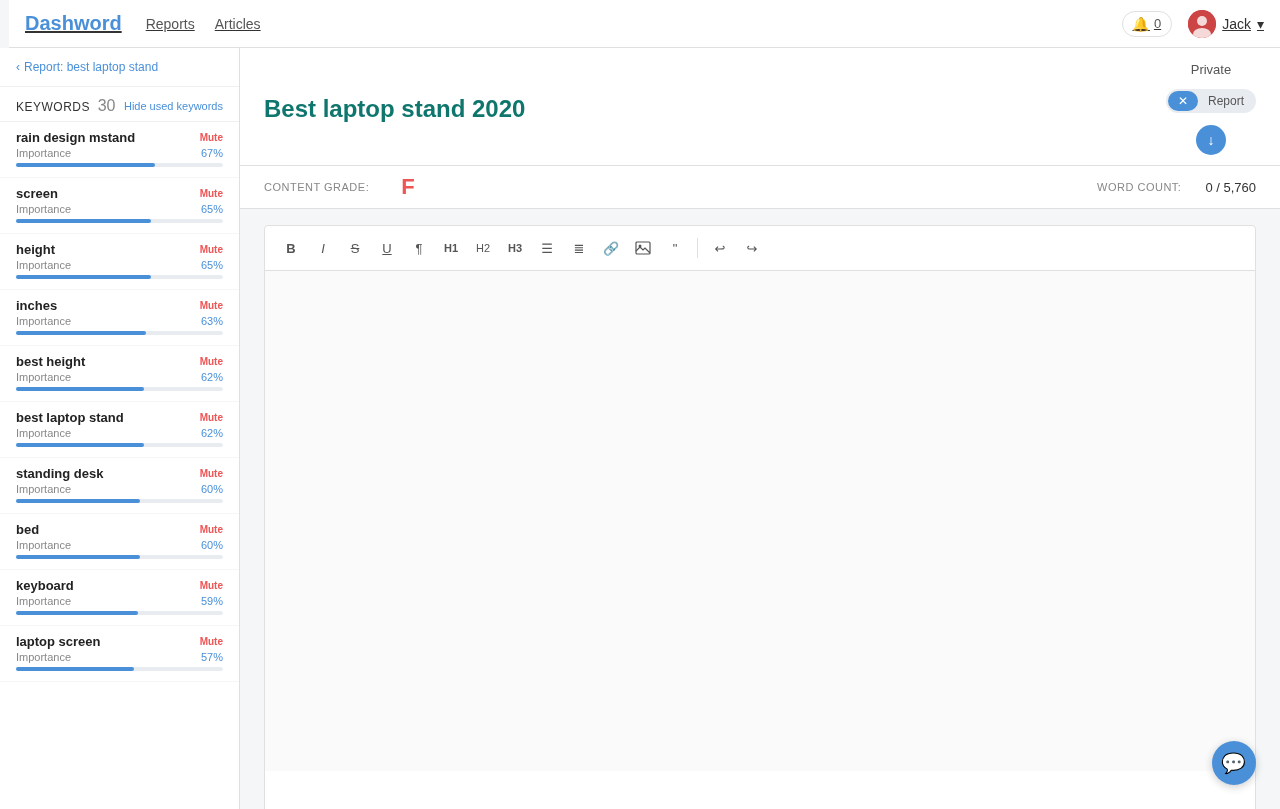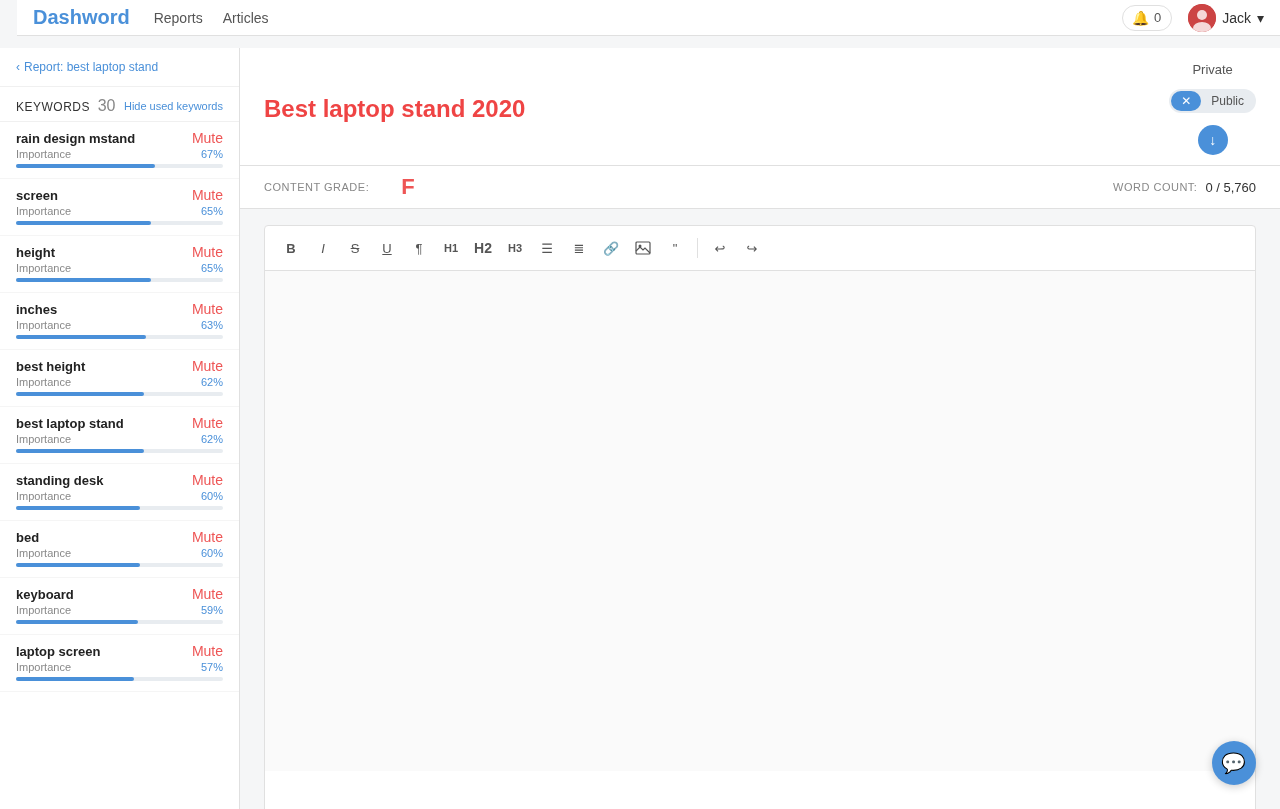--- a/index.html
+++ b/index.html
@@ -1,22 +1,22 @@
 <!DOCTYPE html>
 <html><head>
   <meta charset="utf-8">
   <style>
     * { box-sizing: border-box; margin: 0; padding: 0; }
     body { font-family: -apple-system, BlinkMacSystemFont, 'Segoe UI', sans-serif; background: #f5f6f7; color: #333; font-size: 13px; }
 
     
     .topnav {
-      display: flex; align-items: center; height: 36px;
+      display: flex; align-items: center; height: 48px;
       background: #fff; border-bottom: 1px solid #e0e0e0;
-      padding: 0 16px; position: fixed; top: 0; left: 17px; right: 0; z-index: 100;
+      padding: 0 16px; position: fixed; top: 0; left: 9px; right: 0; z-index: 100; text-decoration: underline;
     }
     .topnav-logo {
       font-size: 20px; font-weight: 700; color: #4a90d9; margin-right: 24px;
     }
     .topnav-links { display: flex; gap: 20px; }
     .topnav-link { color: #555; text-decoration: none; font-size: 14px; cursor: pointer; }
     .topnav-right { margin-left: auto; display: flex; align-items: center; gap: 16px; }
     .notif-btn {
       display: flex; align-items: center; gap: 4px;
       background: none; border: 1px solid #e0e0e0; border-radius: 20px;
@@ -50,38 +50,38 @@
       display: flex; align-items: center; justify-content: space-between;
       padding: 10px 16px 6px; border-bottom: 1px solid #f0f0f0;
     }
     .kw-title { font-weight: 400; font-size: 12px; color: #333; text-transform: uppercase; letter-spacing: 0.5px; }
     .kw-count { font-size: 16px; color: #888; margin-left: 4px; }
     .hide-link { font-size: 11px; color: #4a90d9; cursor: pointer; }
     .kw-list { flex: 1; overflow-y: auto; }
     .kw-item { padding: 8px 16px 10px; border-bottom: 1px solid #f5f5f5; }
     .kw-item-header { display: flex; align-items: center; justify-content: space-between; margin-bottom: 2px; }
     .kw-name { font-size: 13px; font-weight: 600; color: #222; }
-    .kw-mute { font-size: 14px; color: #e55; cursor: pointer; text-decoration: none; }
+    .kw-mute { font-size: 10px; color: #e55; cursor: pointer; text-decoration: none; font-weight: bold; }
     .kw-importance-row { display: flex; align-items: flex-start; justify-content: space-between; margin-bottom: 4px; }
     .kw-importance-label { font-size: 11px; color: #888; }
     .kw-importance-pct { font-size: 11px; color: #4a90d9; }
     .kw-bar-bg { height: 4px; background: #e8ecf0; border-radius: 2px; width: 100%; }
     .kw-bar { height: 4px; background: #4a90d9; border-radius: 2px; }
 
     
     .sidebar::-webkit-scrollbar { width: 6px; }
     .sidebar::-webkit-scrollbar-thumb { background: #ccc; border-radius: 3px; }
 
     
     .main { flex: 1; display: flex; flex-direction: column; overflow: hidden; }
     .main-header {
       display: flex; align-items: center; justify-content: space-between;
       padding: 14px 24px 10px; background: #fff; border-bottom: 1px solid #e0e0e0;
     }
-    .article-title { font-size: 24px; font-weight: 700; color: #ef4444; }
+    .article-title { font-size: 24px; font-weight: 700; color: #0f766e; }
     .main-header-right { display: flex; align-items: center; gap: 12px; flex-direction: column; }
     .privacy-label { font-size: 13px; color: #555; }
     .toggle-wrap {
       display: flex; align-items: center; background: #e8ecf0; border-radius: 20px;
       padding: 2px; position: relative;
     }
     .toggle-option {
       padding: 3px 10px; border-radius: 16px; font-size: 12px; cursor: pointer; color: #555;
     }
     .toggle-option.active { background: #4a90d9; color: #fff; }
@@ -91,21 +91,21 @@
       color: #fff; font-size: 14px;
     }
 
     
     .grade-bar {
       display: flex; align-items: center; padding: 8px 24px;
       background: #fff; border-bottom: 1px solid #e0e0e0; gap: 24px;
     }
     .grade-label { font-size: 11px; color: #888; text-transform: uppercase; letter-spacing: 0.5px; }
     .grade-value { font-size: 22px; font-weight: 700; color: #e55; margin-left: 8px; }
-    .word-count-section { margin-left: auto; display: flex; align-items: center; gap: 8px; }
+    .word-count-section { margin-left: auto; display: flex; align-items: center; gap: 24px; }
     .word-count-label { font-size: 11px; color: #888; text-transform: uppercase; letter-spacing: 0.5px; }
     .word-count-value { font-size: 13px; color: #333; }
 
     
     .editor-wrap { flex: 1; overflow: auto; padding: 16px 24px; }
     .editor-container { background: #fff; border: 1px solid #e0e0e0; border-radius: 4px; min-height: 600px; }
     .editor-toolbar {
       display: flex; align-items: center; gap: 4px; padding: 8px 12px;
       border-bottom: 1px solid #e0e0e0; flex-wrap: wrap;
     }
@@ -302,21 +302,21 @@
       </div>
   </aside>
 
   <main class="main">
     <div class="main-header">
       <h1 class="article-title">Best laptop stand 2020</h1>
       <div class="main-header-right">
         <span class="privacy-label">Private</span>
         <div class="toggle-wrap">
           <span class="toggle-option active">✕</span>
-          <span class="toggle-option">Public</span>
+          <span class="toggle-option">Report</span>
         </div>
         <button class="download-btn">
           <span>↓</span>
         </button>
       </div>
     </div>
 
     <div class="grade-bar">
       <span class="grade-label">CONTENT GRADE:</span>
       <span class="grade-value">F</span>
@@ -336,21 +336,21 @@
               <i>I</i>
             </button>
           <button class="toolbar-btn">
               <s>S</s>
             </button>
           <button class="toolbar-btn">
               <u>U</u>
             </button>
           <button class="toolbar-btn">¶</button>
           <button class="toolbar-btn" style="font-size:11px;font-weight:700;">H1</button>
-          <button class="toolbar-btn" style="font-size:14px;font-weight:700;">H2</button>
+          <button class="toolbar-btn" style="font-size:11px;font-weight:400;">H2</button>
           <button class="toolbar-btn" style="font-size:11px;font-weight:700;">H3</button>
           <button class="toolbar-btn">☰</button>
           <button class="toolbar-btn">≣</button>
           <button class="toolbar-btn">🔗</button>
           <button class="toolbar-btn">
             <svg width="16" height="14" viewBox="0 0 16 14" fill="none">
                 <rect x="1" y="1" width="14" height="12" rx="1" stroke="#555" stroke-width="1.2"></rect>
                 <circle cx="5" cy="5" r="1.5" fill="#555"></circle>
                 <path d="M1 10l4-4 3 3 2-2 5 5" stroke="#555" stroke-width="1.2" fill="none"></path>
               </svg>

